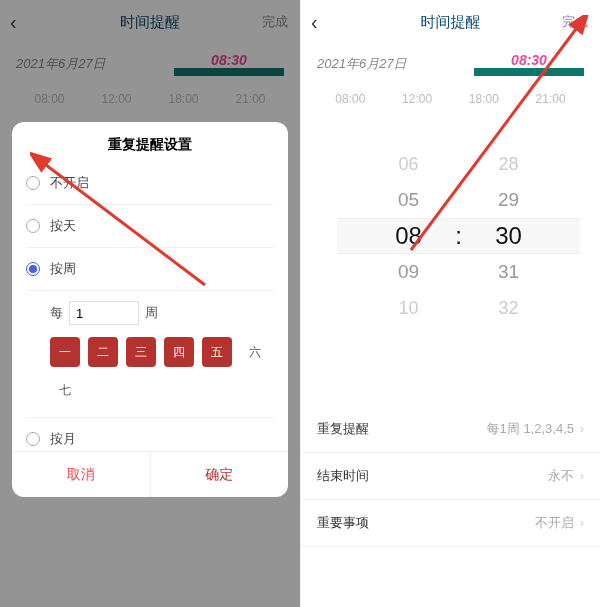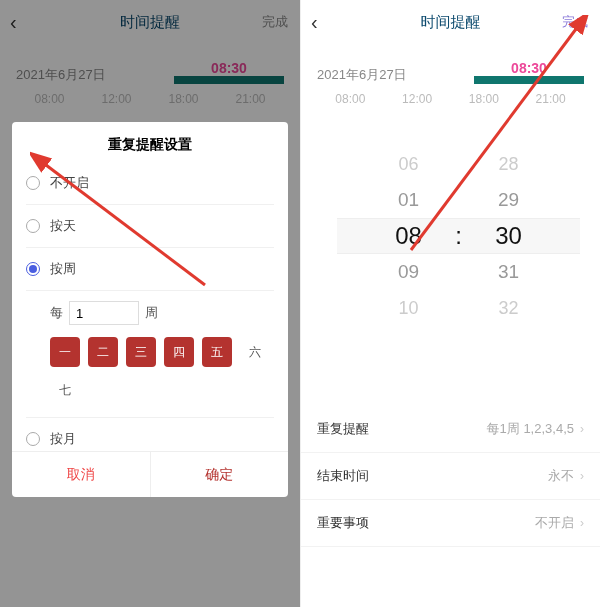--- a/index.html
+++ b/index.html
@@ -11,33 +11,33 @@
 
   
   .header { height: 44px; display: flex; align-items: center; justify-content: center; position: relative; padding: 0 12px; }
   .header .back { position: absolute; left: 10px; font-size: 20px; color: #333; }
   .header .title { font-size: 15px; font-weight: 500; color: #0c4a6e; }
   .header .done { position: absolute; right: 12px; font-size: 13px; }
   .pane-left .header .done { color: #888; }
   .pane-right .header .done { color: #8a7ad9; }
 
   
-  .dt-row { display: flex; height: 40px; padding: 0 16px; align-items: flex-end; }
+  .dt-row { display: flex; height: 40px; padding: 0 16px; align-items: center; font-style: italic; }
   .dt-date { flex: 1; color: #888; font-size: 13px; }
   .dt-time { width: 110px; text-align: center; font-size: 14px; font-weight: 600; color: #ec4899; border-bottom: 8px solid #0f766e; padding-bottom: 0; }
 
   
   .ticks { display: flex; padding: 8px 16px 0; color: #bbb; font-size: 12px; }
   .ticks span { flex: 1; text-align: center; }
 
   
   .dim { position: absolute; inset: 0; background: rgba(0,0,0,0.42); }
 
   
-  .modal { position: absolute; left: 12px; right: 12px; top: 122px; bottom: 110px; background: #fff; border-radius: 4px; display: flex; flex-direction: column; }
+  .modal { position: absolute; left: 12px; right: 12px; top: 122px; bottom: 110px; background: #fff; border-radius: 12px; display: flex; flex-direction: column; }
   .modal-title { text-align: center; font-size: 14px; font-weight: 600; padding: 14px 0 8px; }
   .opts { flex: 1; padding: 0 14px; overflow: hidden; }
   .opt { display: flex; align-items: center; padding: 12px 0; border-top: 1px solid #f0f0f0; font-size: 13px; color: #444; }
   .opt:first-child { border-top: none; }
   .radio { width: 14px; height: 14px; border: 1px solid #aaa; border-radius: 50%; margin-right: 10px; position: relative; }
   .radio.sel { border-color: #4a5ee0; }
   .radio.sel::after { content: ""; position: absolute; left: 2px; top: 2px; width: 8px; height: 8px; background: #4a5ee0; border-radius: 50%; }
   .week-detail { padding: 0 0 12px 24px; border-top: 1px solid #f0f0f0; }
   .wk-input-row { display: flex; align-items: center; padding: 10px 0 12px; font-size: 13px; color: #555; }
   .wk-input { width: 70px; height: 24px; border: 1px solid #ddd; margin: 0 6px; padding: 0 6px; font-size: 13px; }
@@ -162,21 +162,21 @@
       <span>21:00</span>
     </div>
 
     <div class="picker">
       <div class="pick-row r1">
           <span class="pc">06</span>
           <span class="colon">:</span>
           <span class="pc">28</span>
         </div>
       <div class="pick-row r2">
-          <span class="pc">01</span>
+          <span class="pc">05</span>
           <span class="colon">:</span>
           <span class="pc">29</span>
         </div>
       <div class="pick-row r3">
           <span class="pc">08</span>
           <span class="colon">:</span>
           <span class="pc">30</span>
         </div>
       <div class="pick-row r4">
           <span class="pc">09</span>

